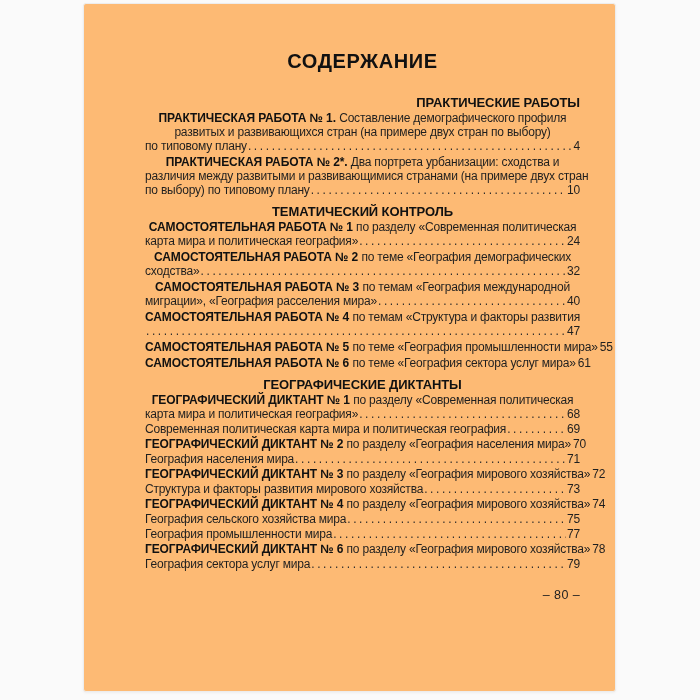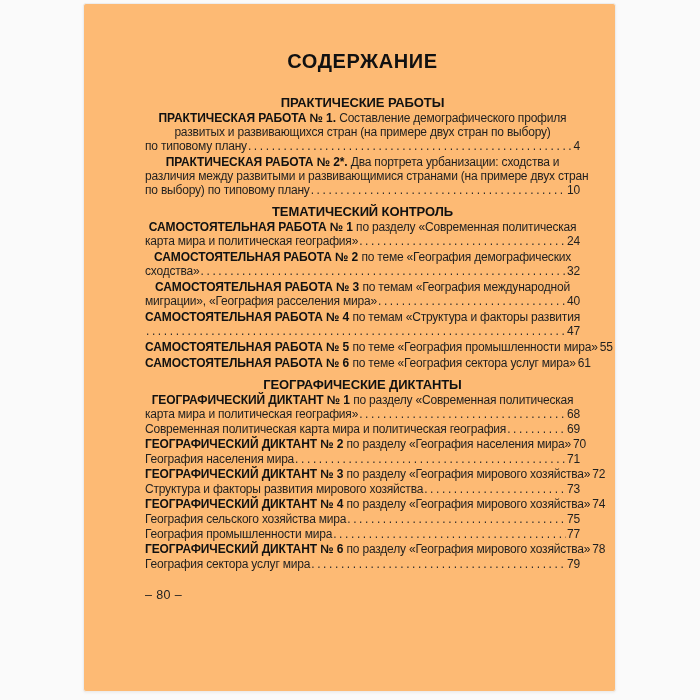--- a/index.html
+++ b/index.html
@@ -43,20 +43,21 @@
     margin: 7px 0 1px;
     font-size: 13px;
     line-height: 15px;
     font-weight: bold;
     text-align: center;
     letter-spacing: -0.1px;
     color: #111;
   }
   .toc-section:first-child h2 {
     margin-top: 23px;
+    text-align: right;
   }
   .entry {
     font-size: 12px;
     line-height: 14px;
     letter-spacing: -0.2px;
     margin-bottom: 2px;
   }
   
   .toc-section:nth-child(3) .entry { margin-bottom: 1px; }
   .entry b {
@@ -91,21 +92,21 @@
   }
   .pg {
     white-space: nowrap;
     font-style: normal;
     color: #1f1f1f;
   }
   .footer {
     margin-top: 17px;
     font-size: 12.5px;
     line-height: 14px;
-    text-align: left;
+    text-align: right;
     letter-spacing: 0.4px;
     color: #222;
   }
 </style>
 </head>
 <body>
 
 <div class="backdrop">
   <main class="sheet">
     <h1 class="title">СОДЕРЖАНИЕ</h1>

